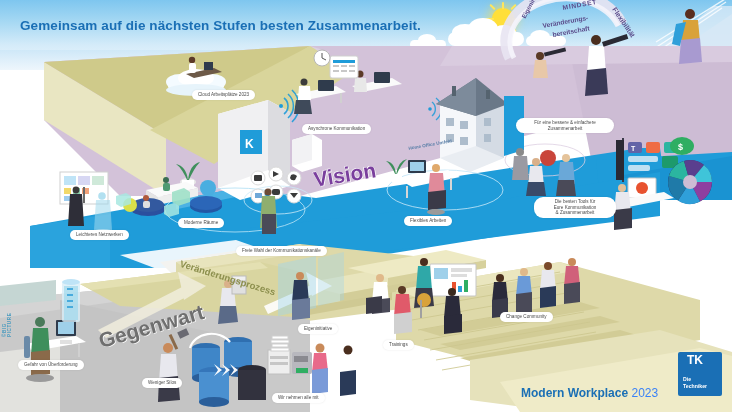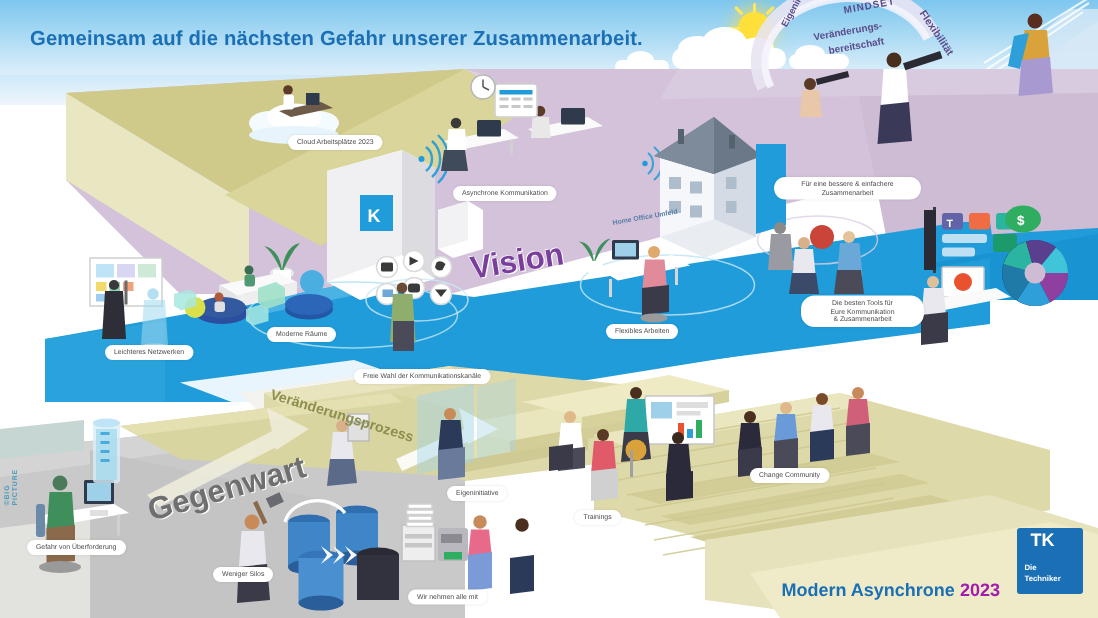--- a/index.html
+++ b/index.html
@@ -39,21 +39,21 @@
   .homeoffice{position:absolute;left:408px;top:146px;font-size:4.6px;font-weight:bold;
               color:#5a7fa8;transform:rotate(-10deg);transform-origin:left top;}
 
   
   .arcwrap{position:absolute;left:502px;top:0px;width:180px;height:62px;}
   .arcword{position:absolute;font-weight:bold;color:#5a4b8a;}
 
   
   .footer{position:absolute;left:521px;top:386px;font-size:12px;color:#1a6fb5;}
   .footer b{font-weight:bold;}
-  .footer .yr{font-weight:bold;color:#a21caf;}
+  .footer .yr{font-weight:normal;color:#3b82f6;}
   .tklogo{position:absolute;left:678px;top:352px;width:44px;height:44px;
           background:#1a6fb5;border-radius:2px;color:#fff;}
   .tkk{position:absolute;left:9px;top:2px;font-size:12px;font-weight:bold;line-height:1;}
   .tktxt{position:absolute;left:5px;top:24px;font-size:5.2px;line-height:1.25;font-weight:bold;}
 
   .copy{position:absolute;left:-13px;top:312px;width:40px;font-size:4.6px;
         color:#4a9bbf;letter-spacing:.6px;transform:rotate(-90deg);font-weight:bold;}
 </style>
 </head>
 <body>
@@ -559,21 +559,21 @@
 
       <circle cx="690" cy="14" r="5" fill="#5a2e1e"></circle>
       <polygon points="683,20 698,20 700,42 681,42" fill="#d9a23a"></polygon>
       <polygon points="676,24 686,22 680,46 672,44" fill="#2f9fd9"></polygon>
       <polygon points="681,40 700,38 702,62 679,64" fill="#a89ad0"></polygon>
     </g>
 
   </svg>
   </div>
 
-  <div class="title">Gemeinsam auf die nächsten Gefahr unserer Zusammenarbeit.</div>
+  <div class="title">Gemeinsam auf die nächsten Stufen besten Zusammenarbeit.</div>
   <div class="vision">Vision</div>
   <div class="gegenwart">Gegenwart</div>
   <div class="veraend">Veränderungsprozess</div>
   <div class="homeoffice">Home Office Umfeld</div>
   <div class="copy">©BIG PICTURE</div>
 
   <div class="arcwrap">
     <div class="arcword" style="left:18px;top:16px;font-size:6.2px;transform:rotate(-62deg);transform-origin:left top;">Eigeninitiative</div>
     <div class="arcword" style="left:60px;top:4px;font-size:6.6px;letter-spacing:.7px;transform:rotate(-10deg);transform-origin:left top;">MINDSET</div>
     <div class="arcword" style="left:40px;top:22px;font-size:6.6px;transform:rotate(-10deg);transform-origin:left top;">Veränderungs-</div>
@@ -600,21 +600,21 @@
   </div>
 
   <div class="pill" style="left:18px;top:360px;">Gefahr von Überforderung</div>
   <div class="pill" style="left:142px;top:378px;">Weniger Silos</div>
   <div class="pill" style="left:298px;top:324px;">Eigeninitiative</div>
   <div class="pill" style="left:383px;top:340px;">Trainings</div>
   <div class="pill" style="left:500px;top:312px;">Change Community</div>
   <div class="pill" style="left:272px;top:393px;">Wir nehmen alle mit</div>
 
   <div class="footer">
-    <b>Modern Asynchrone</b>
+    <b>Modern Workplace</b>
     <span class="yr">2023</span>
   </div>
   <div class="tklogo">
     <div class="tkk">TK</div>
     <div class="tktxt">
       <div>Die</div>
       <div>Techniker</div>
     </div>
   </div>
 

